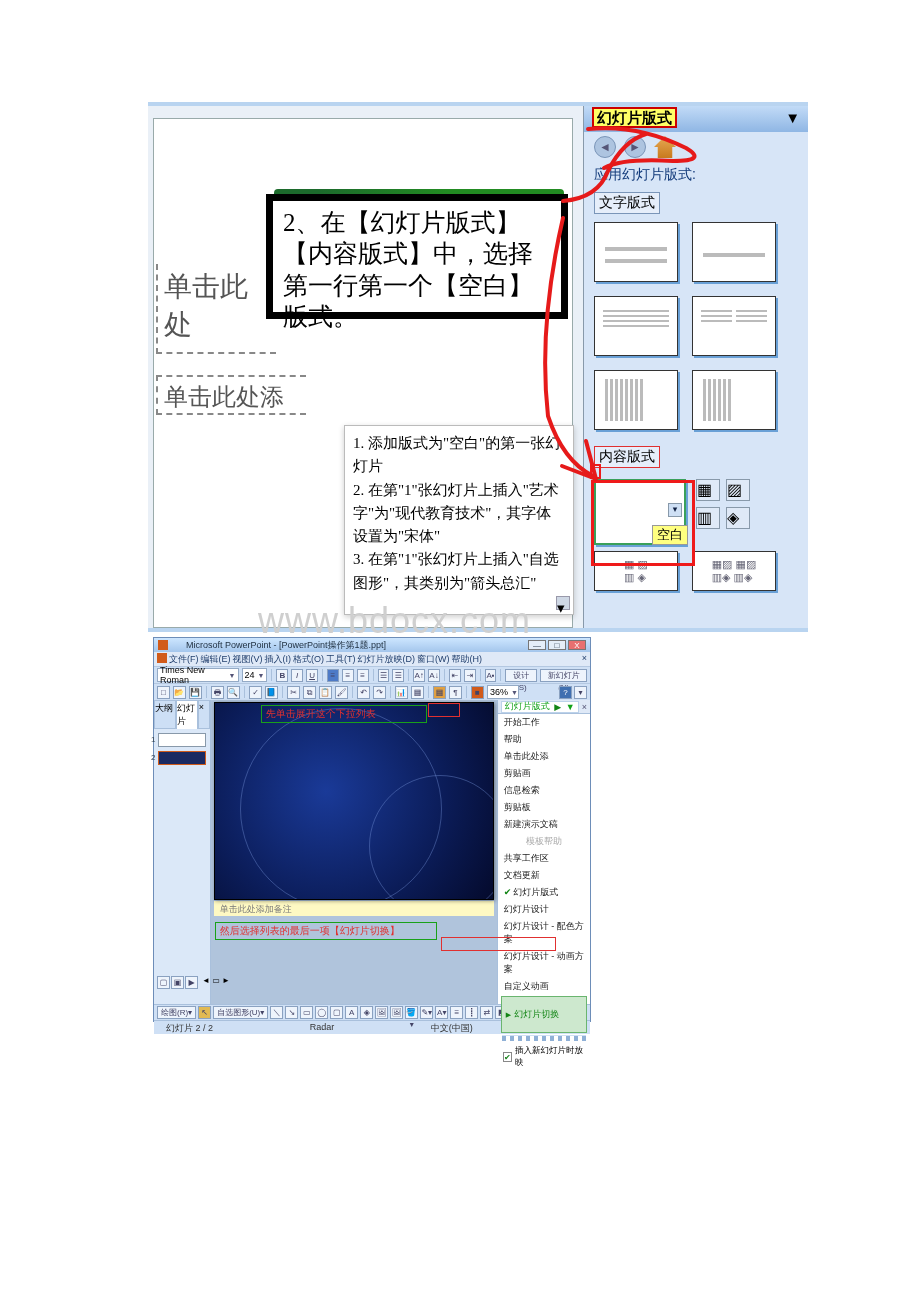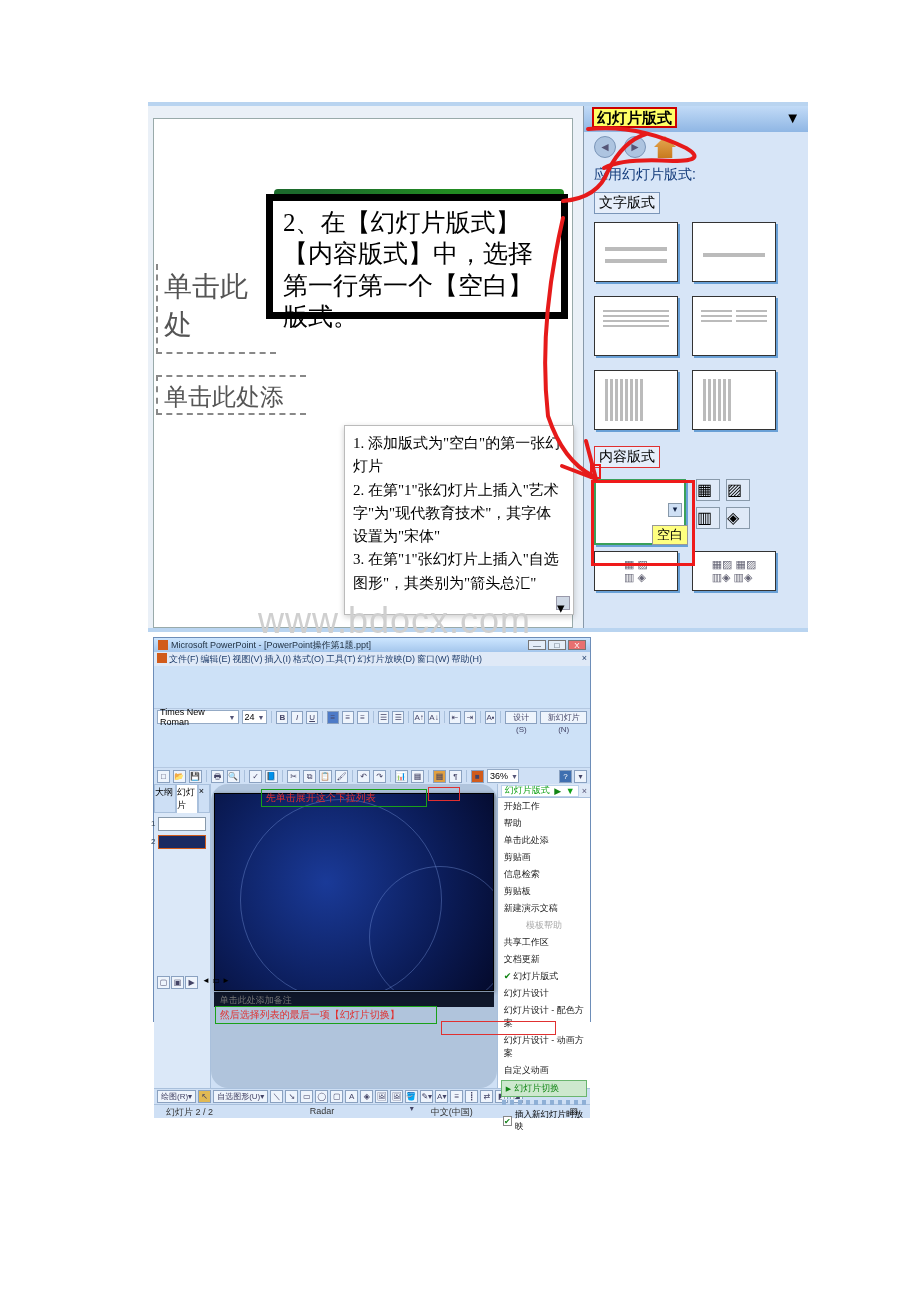--- a/index.html
+++ b/index.html
@@ -260,21 +260,20 @@
     }
     .menubar .closeX { margin-left: auto; color: #213f6d; }
 
     .toolbar1, .toolbar2 {
       height: 17px;
       background: #cfe0f5;
       border-top: 1px solid #b4c8e1;
       font-size: 9px;
       display: flex; align-items: center; gap: 3px;
       padding: 0 3px;
-      margin-top: 42px;
     }
     .tool-sep { width:1px; height:12px; background:#a9c0dc; margin: 0 1px; }
     .tool-ico {
       width: 13px; height: 13px;
       border: 1px solid #8aa1c0;
       background: #eef4fc;
       font-size: 8px;
       text-align: center;
       line-height: 12px;
       color: #446;
@@ -315,22 +314,21 @@
       background: #fff;
       border: 1px solid #89a;
       position: relative;
     }
     .mini-slide .num { position:absolute; left:-8px; top:1px; font-size:8px; color:#345; }
 
     .slide-canvas {
       flex: 1;
       position: relative;
       background: #b0c4dc;
-      padding: 9px 3px;
-      border-radius: 17px;
+      padding: 2px 3px;
     }
     .ppt-slide {
       width: 280px;
       height: 198px;
       background: radial-gradient(circle at 40% 45%, #1a3a98 0%, #0b1c58 60%, #040a2c 100%);
       border: 1px solid #000;
       box-shadow: 1px 1px 4px rgba(0,0,0,.4);
       position: relative;
       overflow: hidden;
     }
@@ -353,21 +351,21 @@
     }
     .callout-green {
       color: #12a218;
       border: 1px solid #12a218;
       font-size: 10px;
       padding: 1px 4px;
       position: absolute;
     }
 
     .notes-row {
-      height: 16px; background:#0f172a; border-top:1px solid #a9c0dc;
+      height: 16px; background:#fef9c3; border-top:1px solid #a9c0dc;
       font-size:9px; color:#777; padding:2px 6px;
       display:flex; justify-content:space-between;
     }
 
     .right-tools {
       width: 115px;
       background: #fff;
       border-left: 1px solid #a9c0dc;
       font-size: 9px;
     }
@@ -381,21 +379,21 @@
       flex:1; font-size:9px; color:#12a218; border:1px solid #bcd2ea; background:#fff;
       display:flex; align-items:center; justify-content:space-between;
       padding: 0 3px; height: 12px;
     }
     .rt-list { list-style:none; }
     .rt-list li {
       padding: 2px 6px; font-size: 9px;
       color: #222;
     }
     .rt-list li.disabled { color: #aaa; text-align: center; }
-    .rt-list li.sel { background: #cde8ce; border: 1px solid #6ab56f; color: #128515; margin: 1px 3px; padding: 1px 4px; display: flex; align-items:center; gap:3px;}
+    .rt-list li.sel { background: #cde8ce; border: 1px solid #6ab56f; color: #128515; margin: 1px 3px; padding: 11px 4px; display: flex; align-items:center; gap:3px;}
     .rt-list li.sel::before { content:"▶"; font-size:7px; color:#128515; }
     .rt-check {
       padding: 2px 5px; font-size: 8.5px; display: flex; align-items: center; gap: 3px;
     }
     .rt-check .cb { width:10px; height:10px; border:1px solid #888; background:#fff; font-size:8px; text-align:center; line-height:9px; color:#16831a; }
 
     .draw-toolbar {
       height: 16px;
       background: #cfe0f5;
       border-top: 1px solid #a9c0dc;
@@ -544,21 +542,21 @@
       <path class="red-stroke" d="M 415 112 Q 390 220 400 310 Q 415 355 445 370"></path>
       <path class="red-stroke" d="M 448 373 L 414 360 M 448 373 L 438 335"></path>
     </svg>
   </div>
 
   <div class="watermark">www.bdocx.com</div>
 
   <div class="bottom-ss">
 
     <div class="win-titlebar">
-      <span style="display:flex;align-items:center;gap:3px">
+      <span style="display:flex;align-items:center;gap:18px">
         <span style="width:10px;height:10px;background:#d15b1b;display:inline-block"></span>
         <span>Microsoft PowerPoint - [PowerPoint操作第1题.ppt]</span>
       </span>
       <span class="win-btns">
         <span>—</span>
         <span>□</span>
         <span class="close-btn">X</span>
       </span>
     </div>
 

